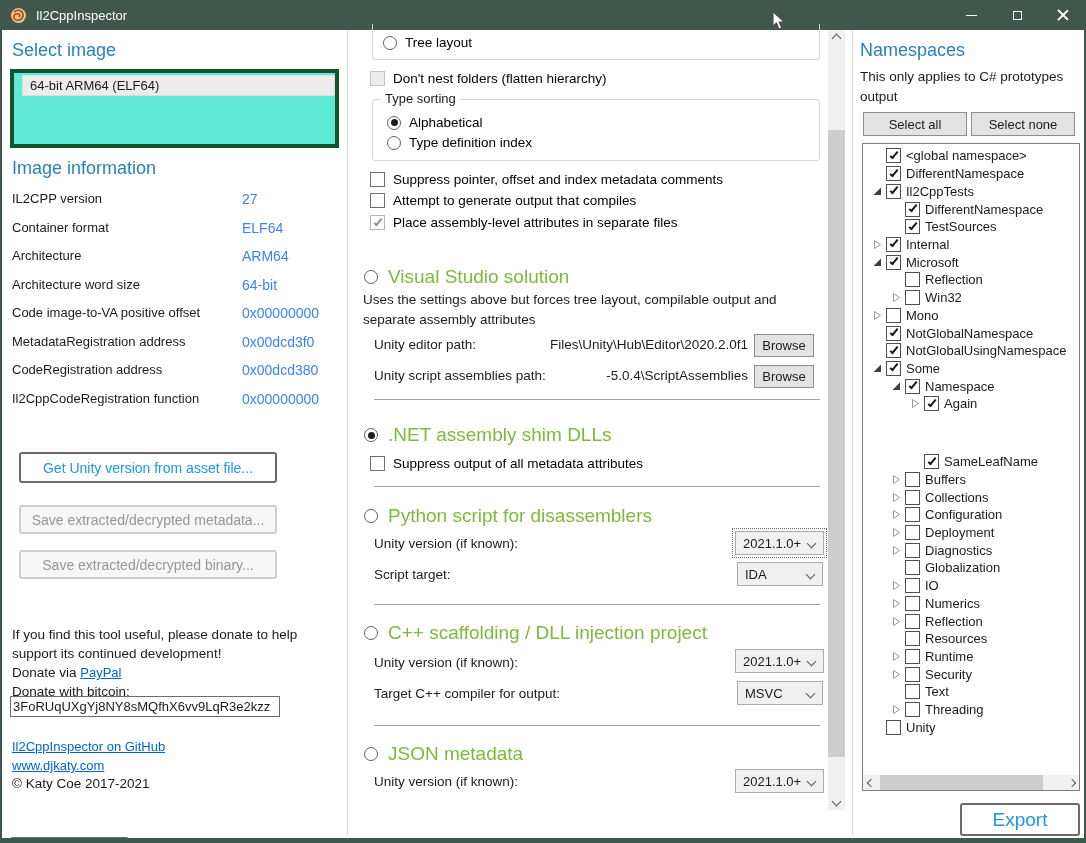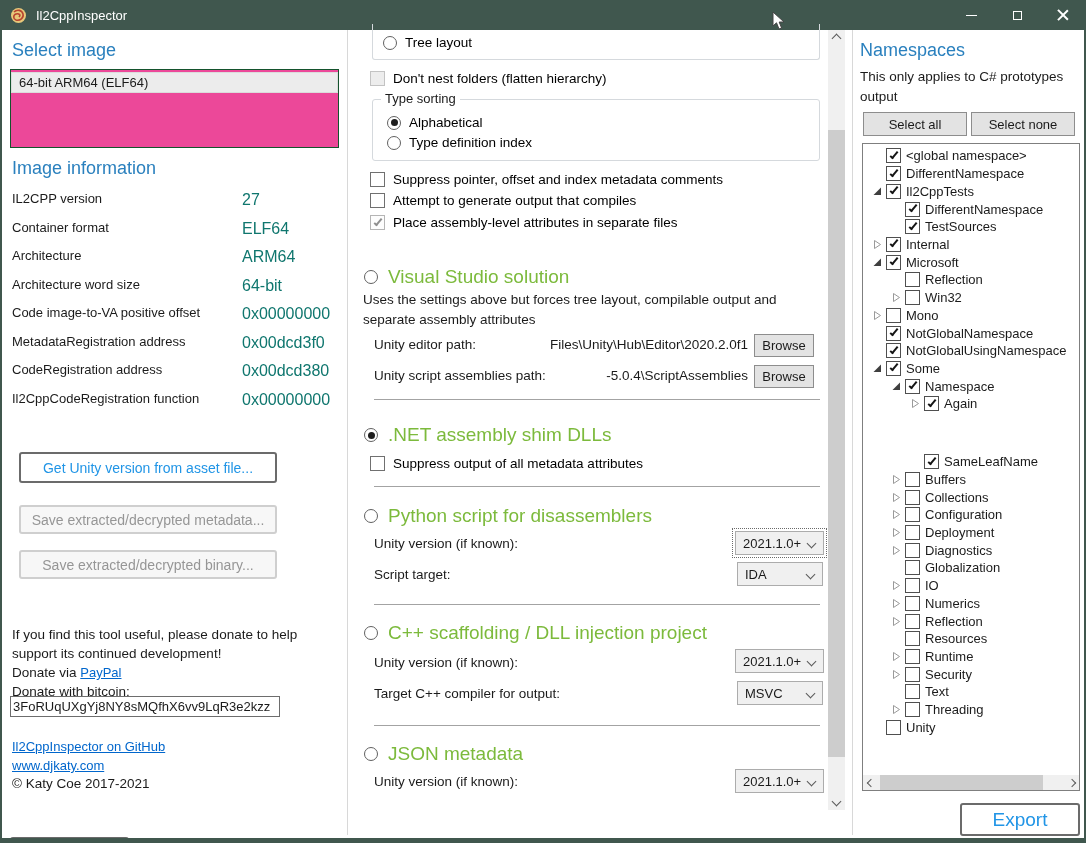--- a/index.html
+++ b/index.html
@@ -50,27 +50,27 @@
   .combo { position:absolute; height:24px; background:#f0f0f0; border:1px solid #acacac; display:flex; align-items:center; font-size:13px; color:#1b1b1b; padding-left:7px; cursor:pointer; }
   .combo .chev-d { position:absolute; right:8px; top:8px; }
   .combo.focused { outline:1px dotted #6a6a6a; outline-offset:2px; }
   
   .chev-d { width:7px; height:7px; border-left:1.4px solid #5a5a5a; border-bottom:1.4px solid #5a5a5a; transform:rotate(-45deg); display:inline-block; }
   .chev-u { width:7px; height:7px; border-left:1.4px solid #5a5a5a; border-bottom:1.4px solid #5a5a5a; transform:rotate(135deg); display:inline-block; }
   .chev-l { width:6px; height:6px; border-left:1.4px solid #5a5a5a; border-bottom:1.4px solid #5a5a5a; transform:rotate(45deg); display:inline-block; }
   .chev-r { width:6px; height:6px; border-left:1.4px solid #5a5a5a; border-bottom:1.4px solid #5a5a5a; transform:rotate(225deg); display:inline-block; }
   
   .lp-heading1 { position:absolute; left:10px; top:40px; }
-  .listbox { position:absolute; left:8px; top:69px; width:329px; height:79px; border:1px solid #14532d; background:#ec4899; padding-top:2px; }
+  .listbox { position:absolute; left:8px; top:69px; width:329px; height:79px; border:4px solid #14532d; background:#5eead4; padding-top:2px;padding-left:8px; }
   .list-item { height:21px; background:#ececec; border:1px solid #dcdcdc; display:flex; align-items:center; padding-left:7px; font-size:13px; color:#1b1b1b; cursor:pointer; }
   .lp-heading2 { position:absolute; left:10px; top:158px; }
   .info-rows { position:absolute; left:10px; top:191px; width:326px; }
   .info-row { height:28.5px; display:flex; }
   .info-row .lab { width:230px; font-size:13px; color:#1b1b1b; }
-  .info-row .val { font-size:16px; color:#0f766e; }
+  .info-row .val { font-size:14px; color:#3b82f6; }
   .donate { position:absolute; left:10px; top:625px; width:322px; font-size:13.5px; color:#1b1b1b; line-height:19px; }
   .btc-input { position:absolute; left:8px; top:696px; width:270px; height:21px; border:1px solid #6d6d6d; font-size:13px; color:#1b1b1b; padding:0 2px; font-family:"Liberation Sans",sans-serif; }
   .lp-link1 { position:absolute; left:10px; top:739px; }
   .lp-link2 { position:absolute; left:10px; top:758px; }
   .lp-copy { position:absolute; left:10px; top:776px; font-size:13.5px; }
   
   .opt-row { position:absolute; display:flex; align-items:center; gap:8px; font-size:13.5px; color:#000000; }
   .sec-head { position:absolute; display:flex; align-items:center; gap:10px; }
   .m-label { position:absolute; font-size:13.5px; color:#1b1b1b; }
   .m-value { position:absolute; font-size:13.5px; color:#1b1b1b; text-align:right; }

